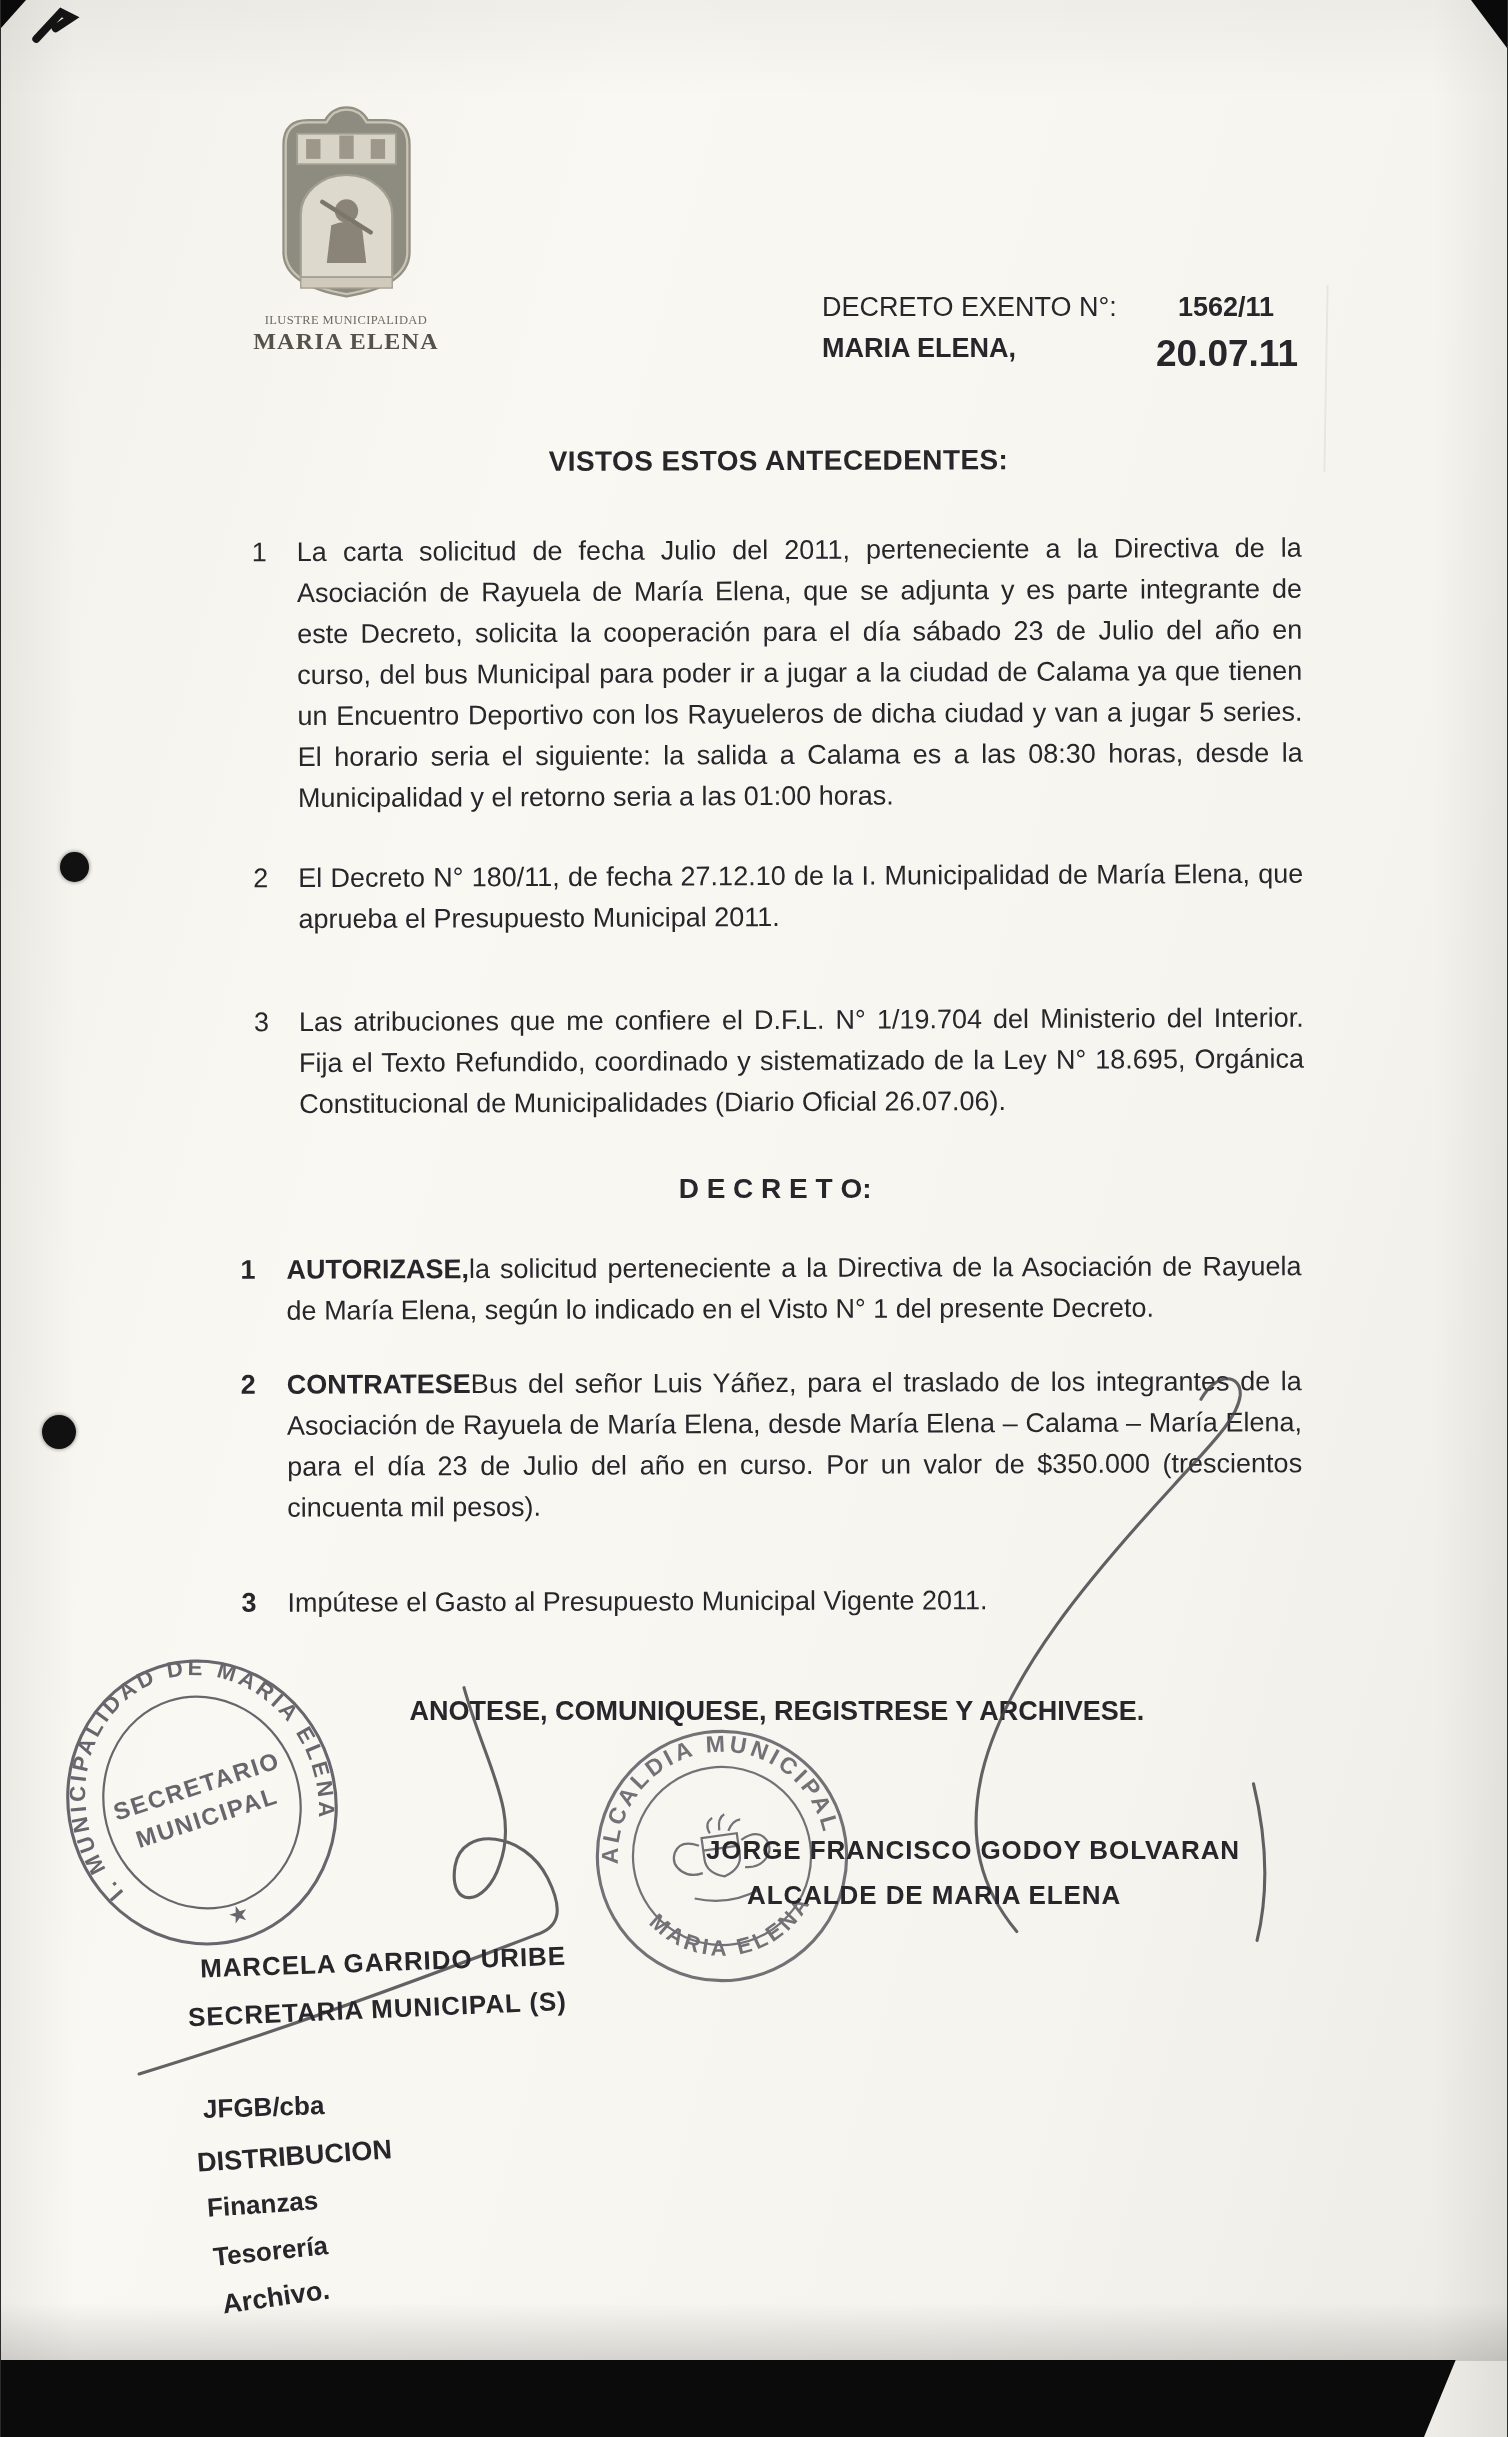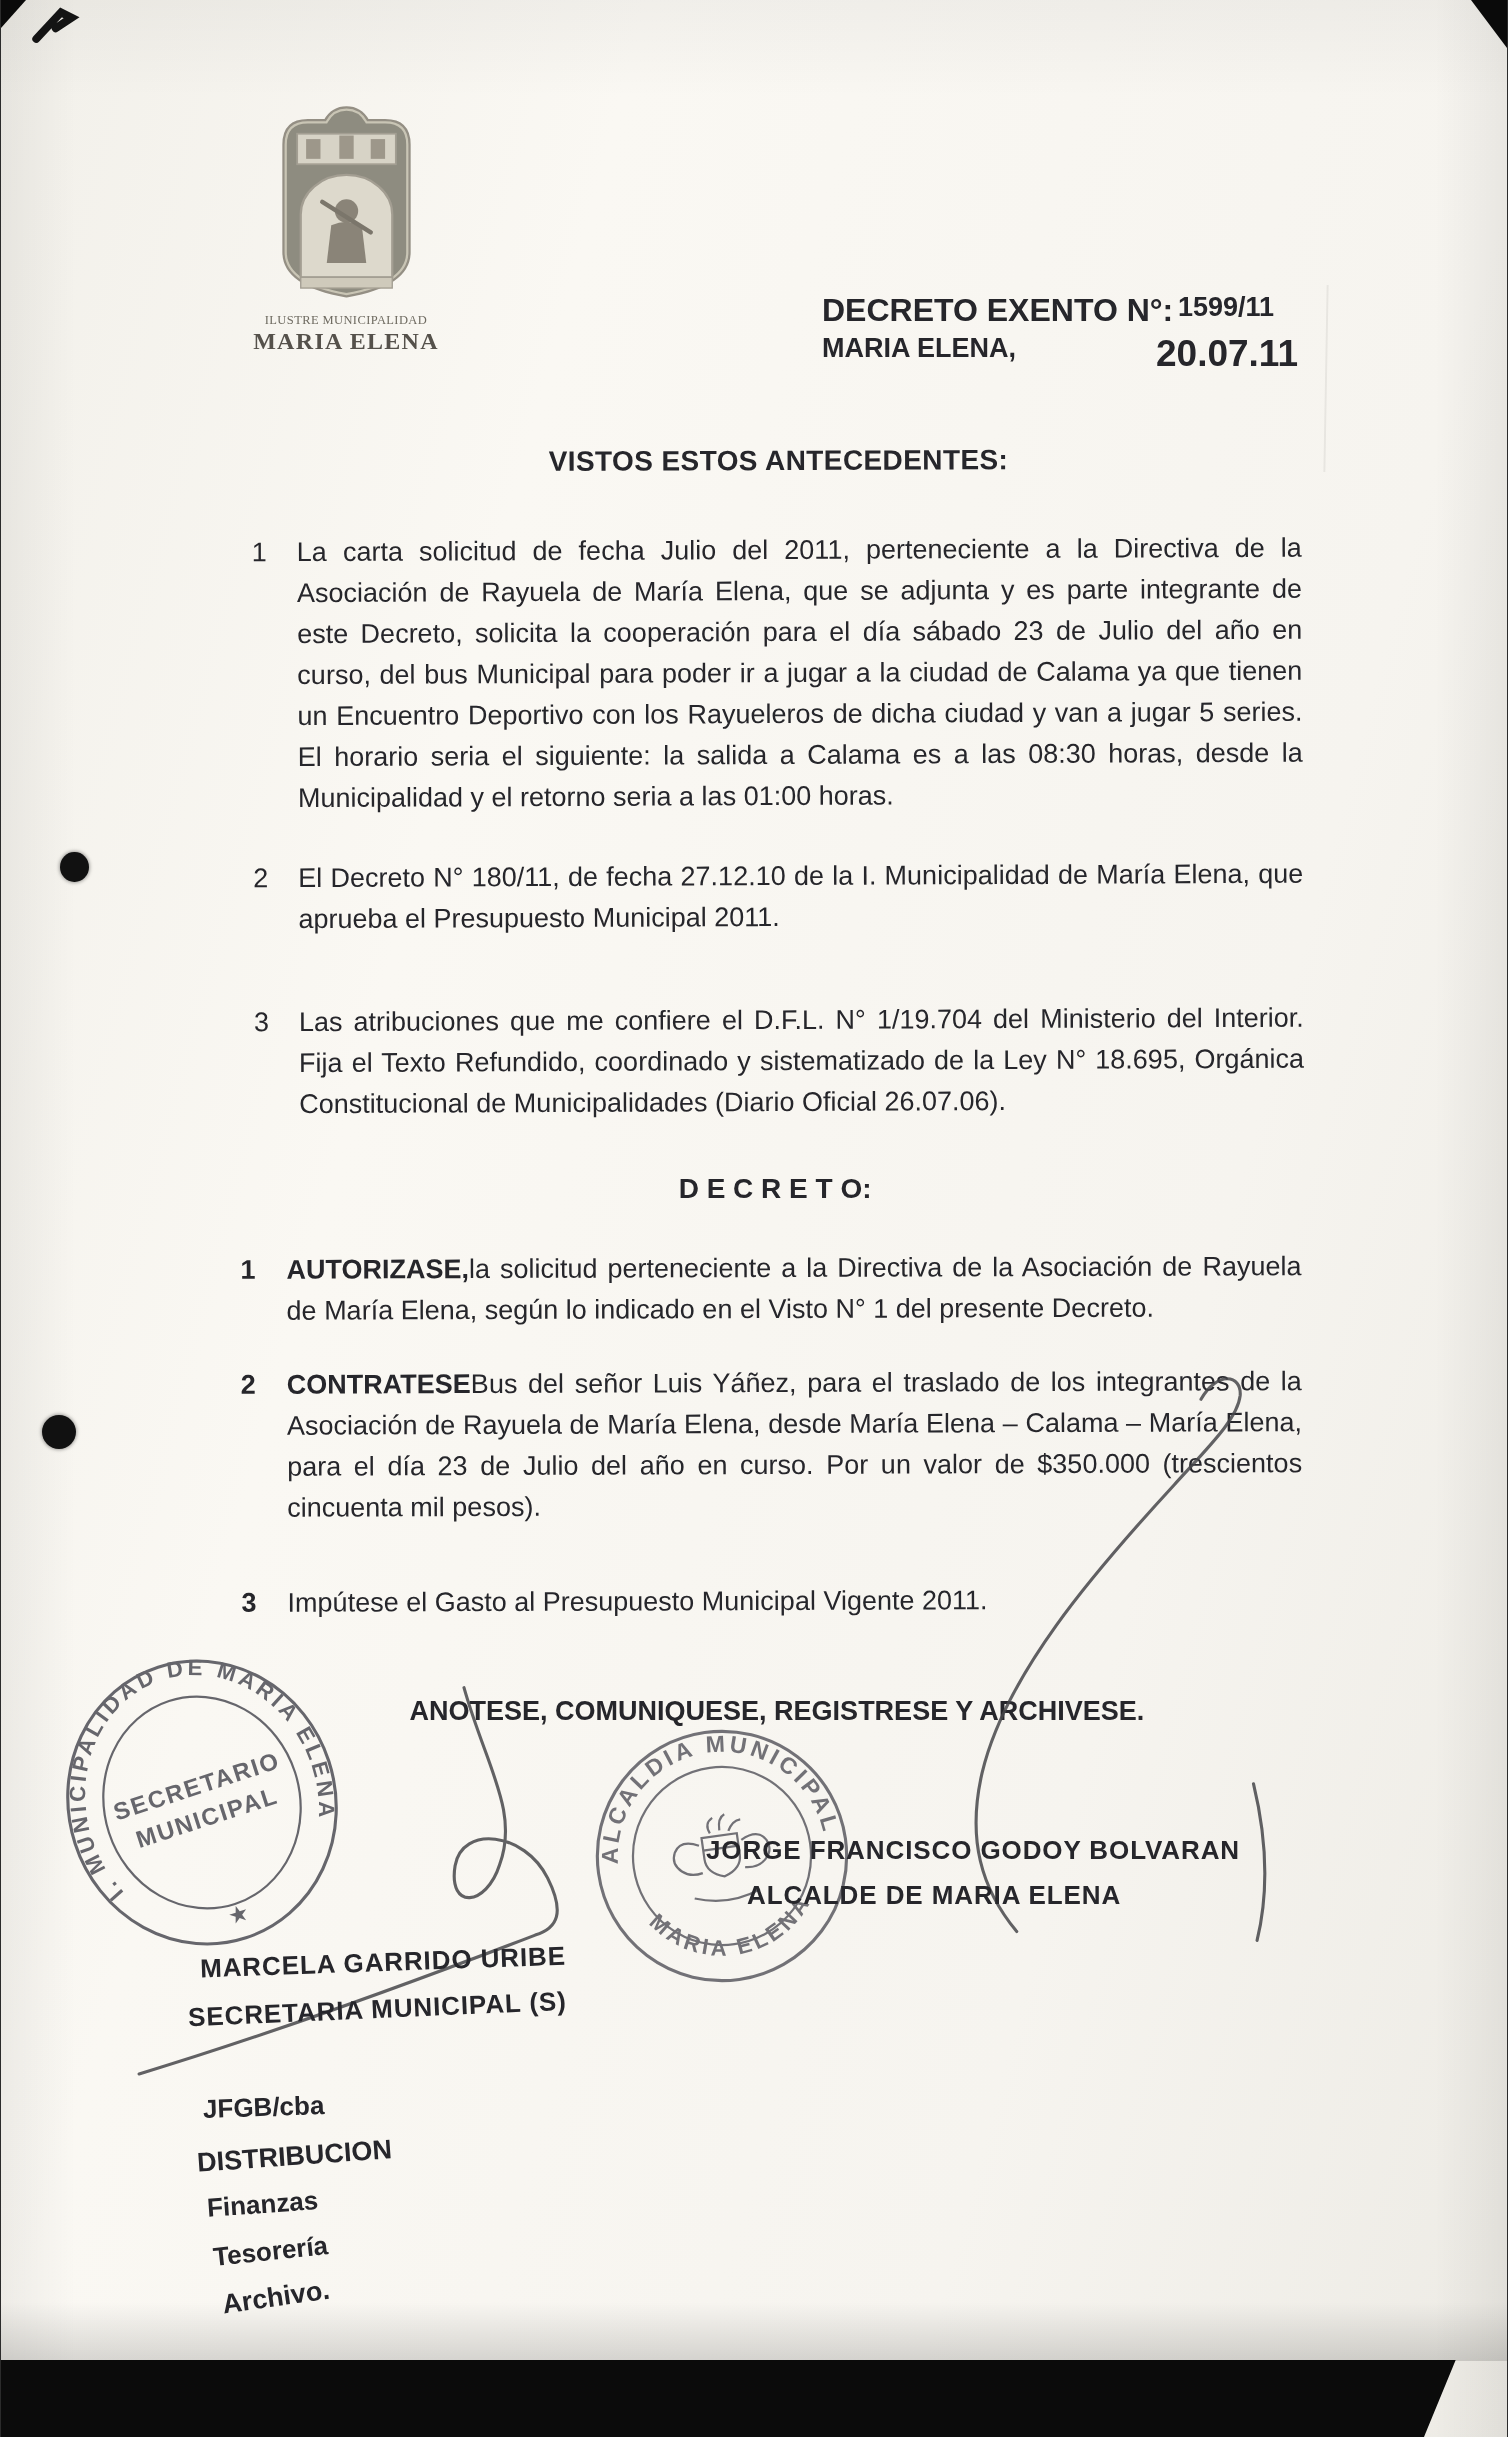--- a/index.html
+++ b/index.html
@@ -35,21 +35,21 @@
       linear-gradient(180deg, rgba(0,0,0,0.04), rgba(0,0,0,0) 4%);
   }
 
   
   .logo-block { left:247px; top:105px; width:196px; text-align:center; }
   .org-line1 { font-family:"Liberation Serif", serif; font-size:12.5px; letter-spacing:0.4px;
     color:#6e6a60; margin-top:3.6px; }
   .org-line2 { font-family:"Liberation Serif", serif; font-size:24px; font-weight:bold;
     color:#55514b; letter-spacing:1.3px; }
 
-  .hdr-label1 { left:821px; top:292px; font-size:32px; font-weight:bold; }
+  .hdr-label1 { left:821px; top:292px; font-size:27px; font-weight:normal; }
   .hdr-val1   { left:1177px; top:292px; font-size:27px; font-weight:bold; }
   .hdr-label2 { left:821px; top:333px; font-size:27px; font-weight:bold; }
   .hdr-val2   { left:1155px; top:333px; font-size:37px; font-weight:bold; }
 
   
   .vistos-title { left:0; top:445px; width:1509px; text-align:center; font-size:28px;
     font-weight:bold; letter-spacing:0.4px; transform:translateX(23px) rotate(-0.2deg); }
   .vistos-list { left:252px; top:530px; width:1050px; transform:rotate(-0.25deg); }
   .decreto-title { left:0; top:1173px; width:1509px; text-align:center; font-size:28px;
     font-weight:bold; transform:translateX(19.6px); }
@@ -115,21 +115,21 @@
       <circle cx="85" cy="118" r="13" fill="#8a8478"></circle>
       <path d="M68 134 Q85 126 102 134 L107 176 L63 176 Z" fill="#8a8478"></path>
       <path d="M58 108 L112 142" stroke="#7b766b" stroke-width="5" stroke-linecap="round"></path>
       <rect x="34" y="192" width="102" height="12" fill="#cfcabb" stroke="#a39e92" stroke-width="1.5"></rect>
     </svg>
     <div class="org-line1">ILUSTRE MUNICIPALIDAD</div>
     <div class="org-line2">MARIA ELENA</div>
   </div>
 
   <div class="abs hdr-label1">DECRETO EXENTO N°:</div>
-  <div class="abs hdr-val1">1599/11</div>
+  <div class="abs hdr-val1">1562/11</div>
   <div class="abs hdr-label2">MARIA ELENA,</div>
   <div class="abs hdr-val2">20.07.11</div>
 
   <div class="abs vistos-title">VISTOS ESTOS ANTECEDENTES:</div>
 
   <div class="abs vistos-list">
     <div class="item item1">
       <div class="num">1</div>
       <div class="txt">La carta solicitud de fecha Julio del 2011, perteneciente a la Directiva de la Asociación de Rayuela de María Elena, que se adjunta y es parte integrante de este Decreto, solicita la cooperación para el día sábado 23 de Julio del año en curso, del bus Municipal para poder ir a jugar a la ciudad de Calama ya que tienen un Encuentro Deportivo con los Rayueleros de dicha ciudad y van a jugar 5 series.  El horario seria el siguiente:  la salida a Calama es a las 08:30 horas, desde la Municipalidad y el retorno seria a las 01:00 horas.</div>
     </div>

